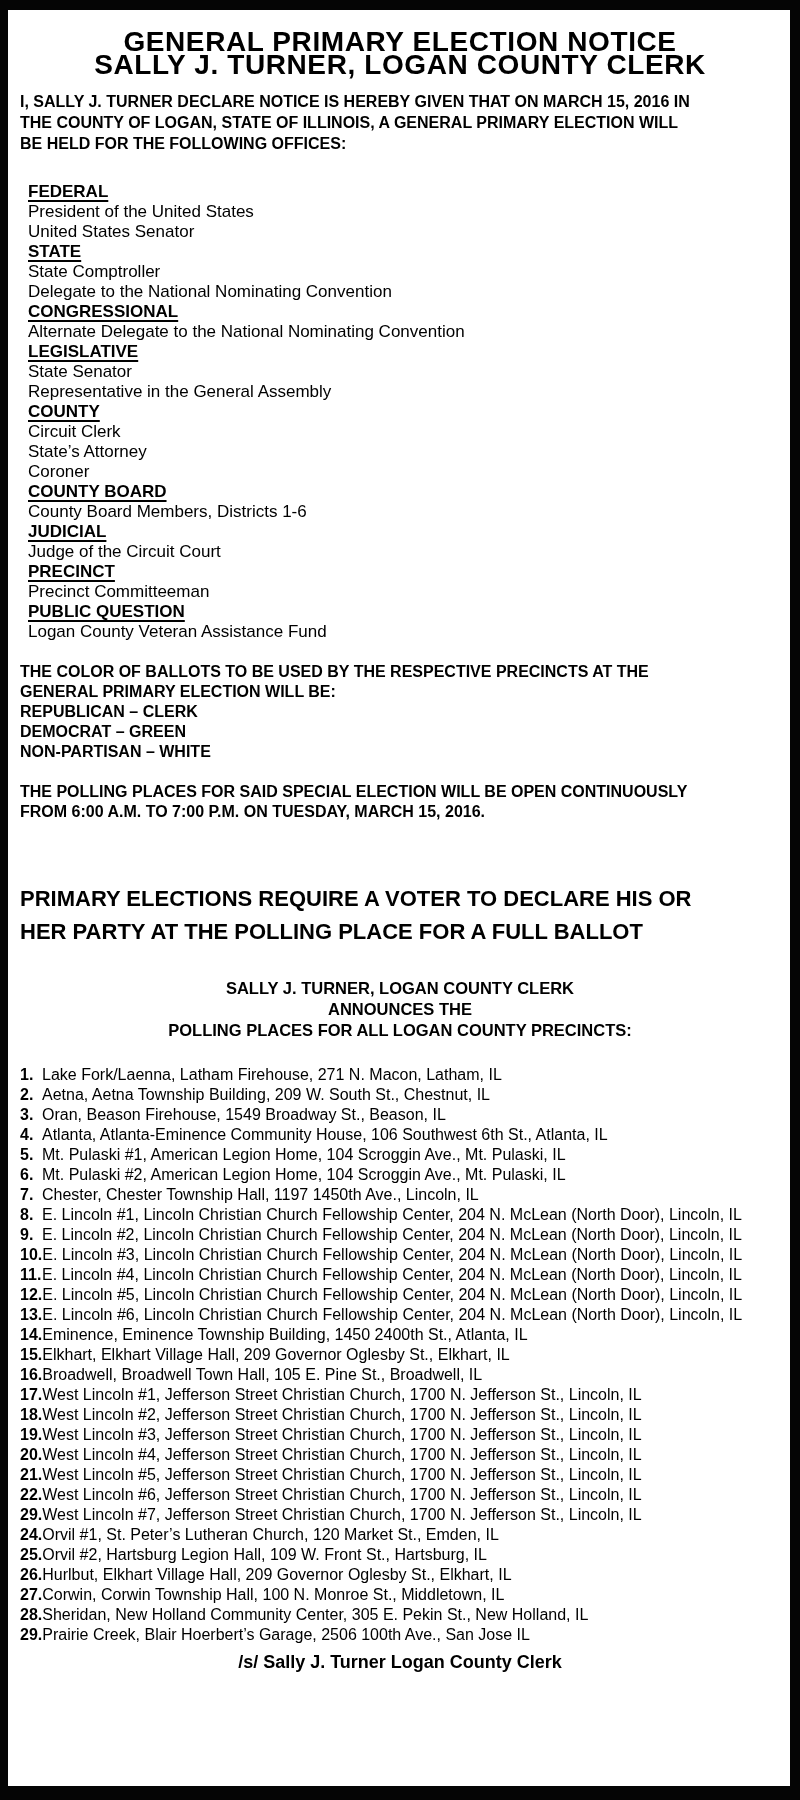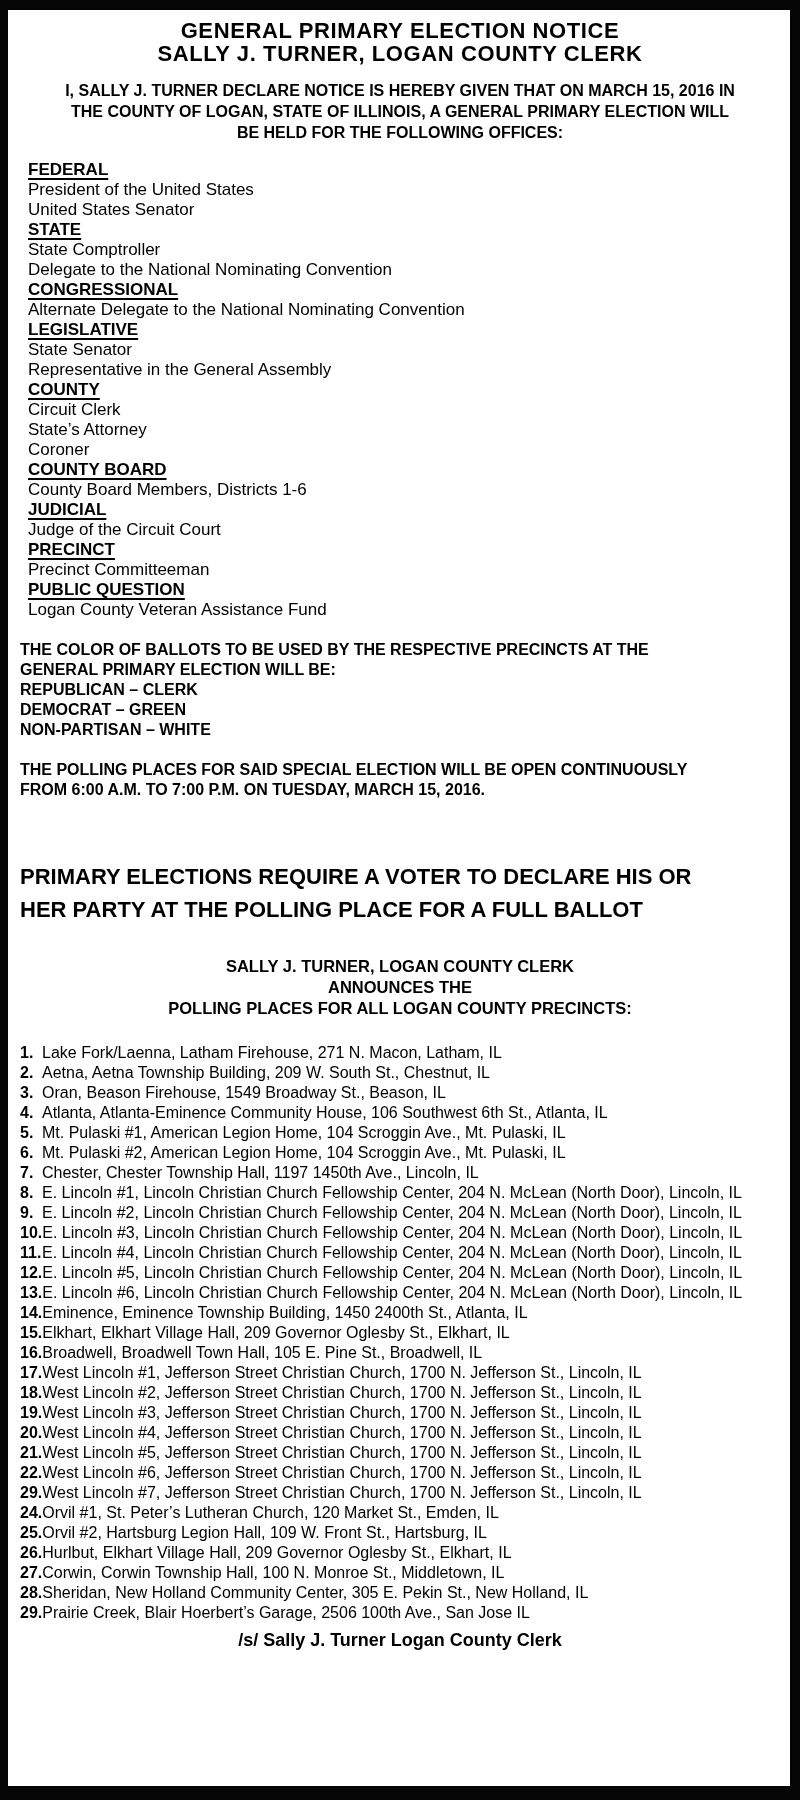--- a/index.html
+++ b/index.html
@@ -13,29 +13,29 @@
     position: absolute;
     top: 10px; left: 8px;
     width: 782px; height: 1776px;
     background: #ffffff;
     color: #000000;
     box-sizing: border-box;
     padding: 0 10px 0 12px;
     overflow: hidden;
   }
   .title {
-    font-weight: bold; font-size: 22px; line-height: 23px;
+    font-weight: bold; font-size: 28px; line-height: 23px;
     text-align: center; letter-spacing: 0.6px;
-    padding-top: 9px;
+    padding-top: 20px;
   }
   .intro {
     font-weight: bold; font-size: 16px; line-height: 21px;
-    text-align: center; margin-top: 15px;
+    text-align: left; margin-top: 15px;
   }
-  .offices { margin-top: 17px; margin-left: 8px; font-size: 17px; line-height: 20px; }
+  .offices { margin-top: 28px; margin-left: 8px; font-size: 17px; line-height: 20px; }
   .office-heading {
     font-weight: bold;
     text-decoration: underline;
     text-decoration-thickness: 2px;
     text-underline-offset: 3px;
   }
   .caps-block { font-weight: bold; font-size: 16px; line-height: 20px; margin-top: 20px; }
   .headline { font-weight: bold; font-size: 22px; line-height: 33px; margin-top: 60px; }
   .announce { font-weight: bold; font-size: 16.5px; line-height: 21px; text-align: center; margin-top: 30px; }
   .precincts { margin-top: 24px; font-size: 16px; line-height: 20px; }

